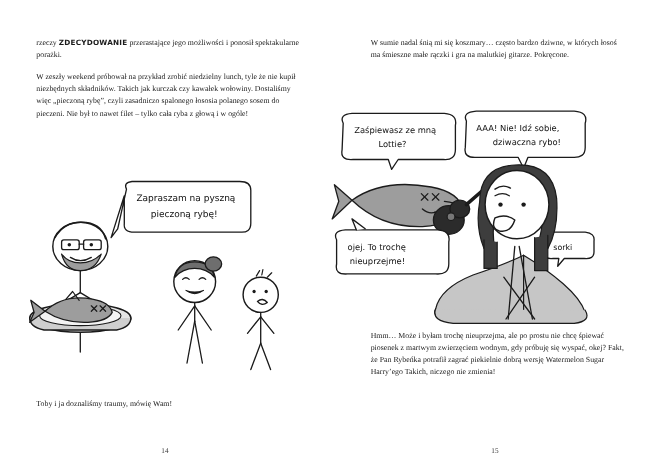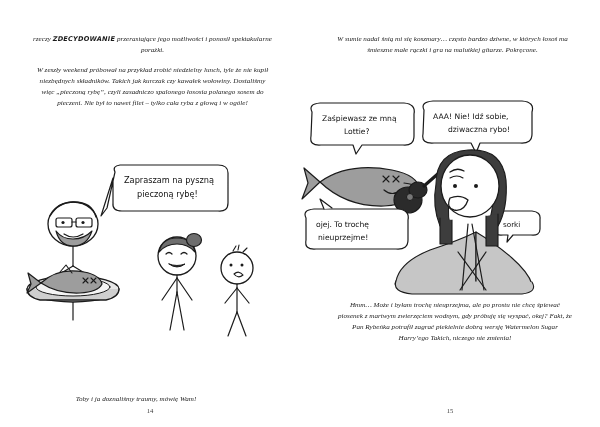--- a/index.html
+++ b/index.html
@@ -29,23 +29,22 @@
   }
   .page-left  { padding: 34px 28px 0 33px; }
   .page-right { padding: 34px 32px 0 37px; }
 
   p.body-text {
     margin: 0 0 10px 0;
     font-family: "Liberation Serif", serif;
     font-size: 7.1px;
     line-height: 11.1px;
     color: #1b1b1b;
-    text-align: center;
+    text-align: left;
     letter-spacing: 0.02px;
-    font-style: italic;
   }
   p.body-text.tight { margin-bottom: 9px; }
 
   .hand-emph {
     font-family: "DejaVu Sans", sans-serif;
     font-size: 6.6px;
     letter-spacing: 0.2px;
     font-weight: 600;
   }
 
@@ -165,21 +164,21 @@
 
         <text class="bubble-text" x="124" y="183" font-size="8.2">
           <tspan id="lb1">Zapraszam na pyszną</tspan>
         </text>
         <text class="bubble-text" x="137" y="197" font-size="8.2">
           <tspan id="lb2">pieczoną rybę!</tspan>
         </text>
       </svg>
     </div>
 
-    <p class="body-text" style="position:absolute; left:16px; top:362px; width:240px;margin-top:32px;">Toby i ja doznaliśmy traumy, mówię Wam!</p>
+    <p class="body-text" style="position:absolute; left:33px; top:362px; width:240px;">Toby i ja doznaliśmy traumy, mówię Wam!</p>
 
     <div class="folio">14</div>
   </div>
 
   <div class="page page-right">
 
     <p class="body-text">W sumie nadal śnią mi się koszmary… często bardzo dziwne, w których łosoś ma śmieszne małe rączki i gra na malutkiej gitarze. Pokręcone.</p>
 
     <div class="art">
       <svg width="300" height="427" viewBox="0 0 300 427" xmlns="http://www.w3.org/2000/svg">

